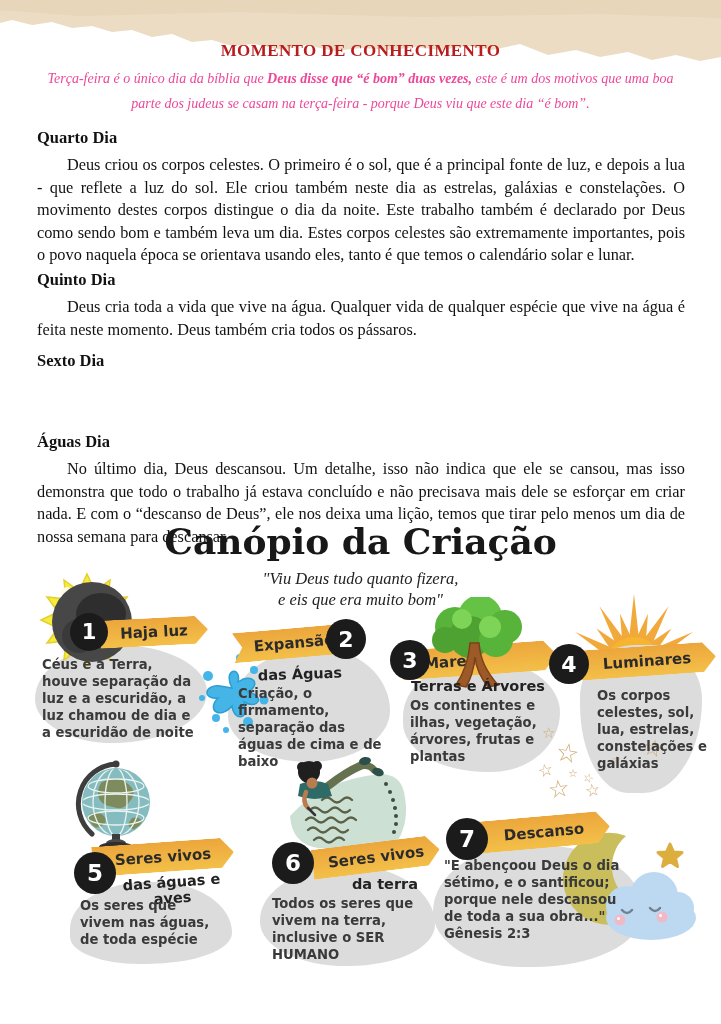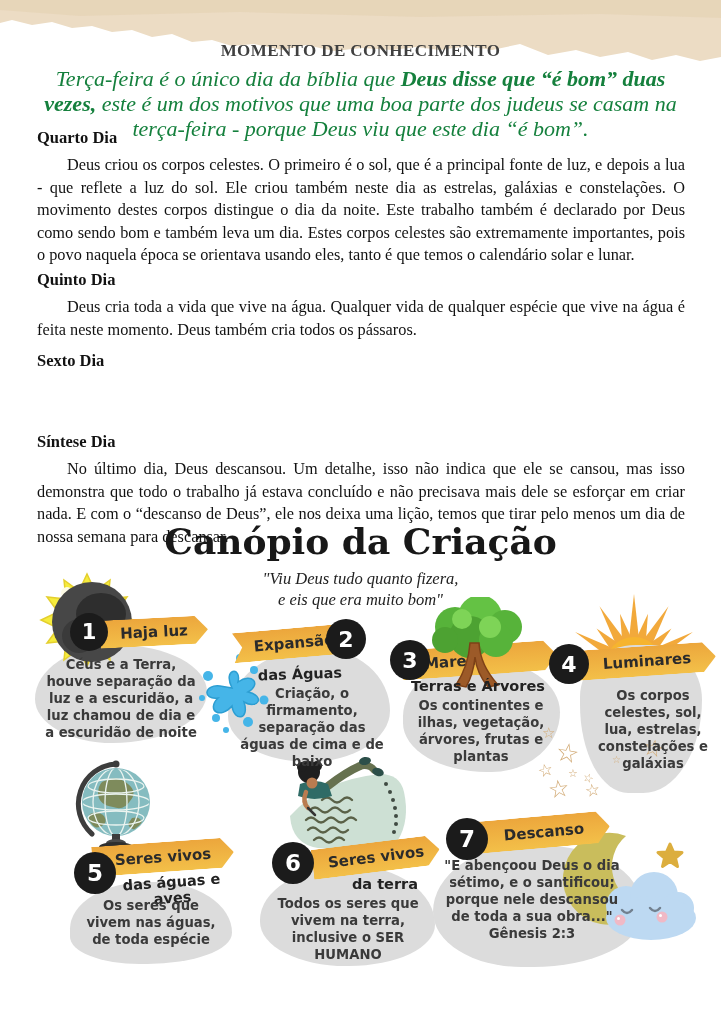--- a/index.html
+++ b/index.html
@@ -1,34 +1,34 @@
 <!DOCTYPE html>
 <html><head>
 <meta charset="utf-8">
 <style>
   html,body{margin:0;padding:0;}
   .page{position:relative;width:721px;height:1024px;background:#ffffff;overflow:hidden;
         font-family:"Liberation Serif",serif;color:#121212;}
   .torn{position:absolute;top:0;left:0;width:721px;height:72px;z-index:0;}
   .hdr-title{position:absolute;top:41px;left:0;width:721px;text-align:center;
-        font-weight:bold;font-size:17px;letter-spacing:.4px;color:#404040;z-index:2;}
+        font-weight:bold;font-size:17px;letter-spacing:.4px;color:#b91c1c;z-index:2;}
   .intro{position:absolute;top:66px;left:40px;width:641px;text-align:center;
-        font-style:italic;font-size:22px;line-height:25px;color:#15803d;z-index:2;}
+        font-style:italic;font-size:14px;line-height:25px;color:#ec4899;z-index:2;}
   .intro b{font-weight:bold;}
   .sect{position:absolute;left:37px;width:648px;z-index:1;}
   .sect h3{margin:0 0 6px 0;font-size:16.5px;font-weight:bold;line-height:20px;}
   .sect p{margin:0;font-size:16.3px;line-height:22.5px;text-align:justify;text-indent:30px;}
   .big-title{position:absolute;top:520px;left:0;width:721px;text-align:center;
         font-family:"DejaVu Serif",serif;font-weight:bold;font-size:36px;color:#181818;z-index:1;}
   .subtitle{position:absolute;top:568px;left:0;width:721px;text-align:center;
         font-style:italic;font-size:16.5px;line-height:21px;color:#222;z-index:1;}
   
   .blob{position:absolute;background:#dcdcdc;z-index:1;}
   .blob-text{position:absolute;z-index:4;font-family:"DejaVu Sans",sans-serif;
-        font-weight:bold;font-size:13.2px;line-height:1.28;color:#3a3a3a;text-align:center;}
+        font-weight:bold;font-size:13.2px;line-height:1.28;color:#3a3a3a;text-align:left;}
   .lbl2{position:absolute;z-index:4;font-family:"DejaVu Sans",sans-serif;font-weight:bold;
         font-size:14.5px;color:#222;text-align:center;}
   .ribbon{position:absolute;z-index:3;background:linear-gradient(180deg,#eca63c,#f3c049);
         display:flex;align-items:center;justify-content:center;
         font-family:"DejaVu Sans",sans-serif;font-weight:bold;font-size:15px;color:#2b2b2b;
         clip-path:polygon(0 0,calc(100% - 13px) 0,100% 50%,calc(100% - 13px) 100%,0 100%);}
   .ribbon.notch{clip-path:polygon(0 0,100% 0,100% 100%,0 100%,9px 50%);}
   .num{position:absolute;z-index:5;background:#1b1b1b;color:#fff;border-radius:50%;
         display:flex;align-items:center;justify-content:center;
         font-family:"DejaVu Sans",sans-serif;font-weight:bold;}
@@ -54,21 +54,21 @@
     <p>Deus criou os corpos celestes. O primeiro é o sol, que é a principal fonte de luz, e depois a lua - que reflete a luz do sol. Ele criou também neste dia as estrelas, galáxias e constelações. O movimento destes corpos distingue o dia da noite. Este trabalho também é declarado por Deus como sendo bom e também leva um dia. Estes corpos celestes são extremamente importantes, pois o povo naquela época se orientava usando eles, tanto é que temos o calendário solar e lunar.</p>
   </div>
   <div class="sect" style="top:270px">
     <h3>Quinto Dia</h3>
     <p>Deus cria toda a vida que vive na água. Qualquer vida de qualquer espécie que vive na água é feita neste momento. Deus também cria todos os pássaros.</p>
   </div>
   <div class="sect" style="top:351px">
     <h3>Sexto Dia</h3>
   </div>
   <div class="sect" style="top:432px">
-    <h3>Síntese Dia</h3>
+    <h3>Águas Dia</h3>
     <p>No último dia, Deus descansou. Um detalhe, isso não indica que ele se cansou, mas isso demonstra que todo o trabalho já estava concluído e não precisava mais dele se esforçar em criar nada. E com o “descanso de Deus”, ele nos deixa uma lição, temos que tirar pelo menos um dia de nossa semana para descansar.</p>
   </div>
 
   <div class="big-title">Canópio da Criação</div>
   <div class="subtitle">
     <div>"Viu Deus tudo quanto fizera,</div>
     <div>e eis que era muito bom"</div>
   </div>
 
   <div class="blob" style="left:35px;top:645px;width:172px;height:98px;border-radius:48% 52% 55% 45%/55% 48% 52% 45%;"></div>

